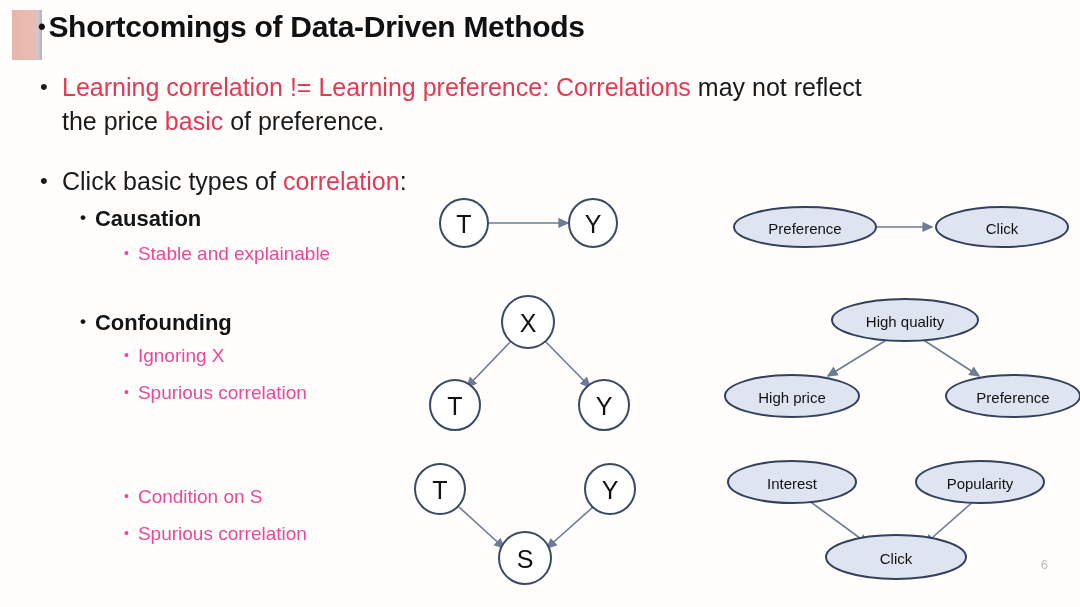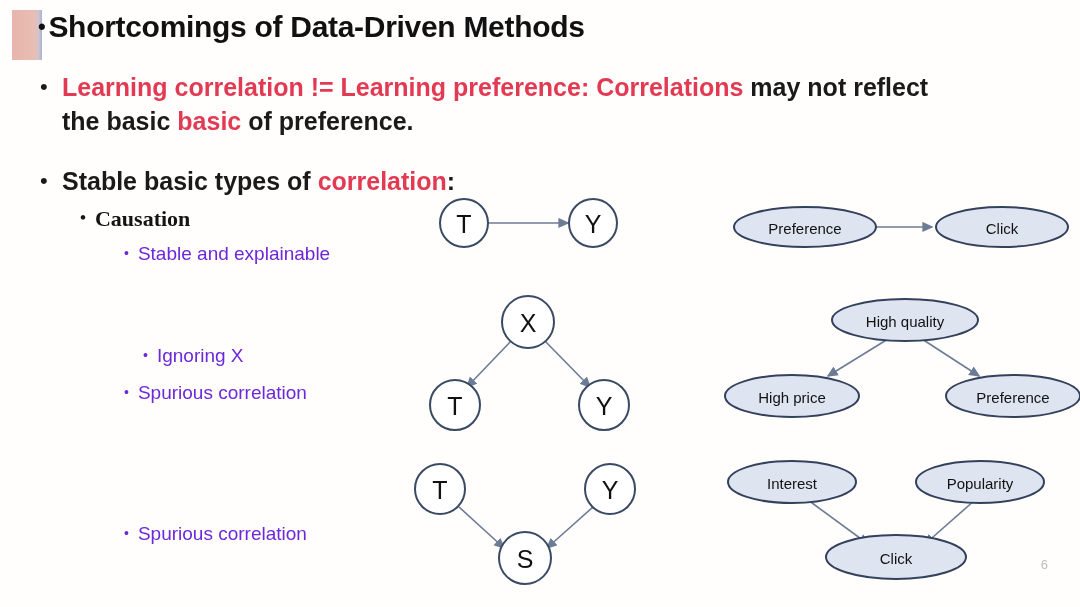--- a/index.html
+++ b/index.html
@@ -55,37 +55,36 @@
   }
   .bullet-l1 .b-dot {
     position: absolute;
     left: 0;
     top: 0;
     font-size: 22px;
   }
   .bullet-l1 .b-text {
     display: block;
     margin-left: 22px;
-    font-weight: bold;
   }
 
   .red { color: #e23a53; }
 
   .bullet-l2 {
     position: absolute;
     font-size: 22px;
     font-weight: bold;
     color: #141414;
   }
   .bullet-l2 .b-dot { font-size: 17px; margin-right: 9px; vertical-align: 3px; font-weight: bold; }
 
   .bullet-l3 {
     position: absolute;
     font-size: 19px;
-    color: #6d28d9;
+    color: #ec4899;
   }
   .bullet-l3 .b-dot { font-size: 14px; margin-right: 9px; vertical-align: 2px; }
 
   
   .diagram { position: absolute; }
   svg { display: block; overflow: visible; }
   .node-circle {
     fill: #ffffff;
     stroke: #3a4a63;
     stroke-width: 2;
@@ -131,42 +130,48 @@
 <div id="slide">
 
   <div class="title-accent"></div>
 
   <div class="slide-title">
     <span class="tbullet">•</span><span>Shortcomings of Data-Driven Methods</span>
   </div>
 
   <div class="bullet-l1" style="left:40px; top:70px; width:980px;">
     <span class="b-dot">•</span>
-    <span class="b-text"><span class="red">Learning correlation != Learning preference: Correlations</span><span> may not reflect</span><br><span>the basic </span><span class="red">basic</span><span> of preference.</span></span>
+    <span class="b-text"><span class="red">Learning correlation != Learning preference: Correlations</span><span> may not reflect</span><br><span>the price </span><span class="red">basic</span><span> of preference.</span></span>
   </div>
 
   <div class="bullet-l1" style="left:40px; top:164px; width:520px;">
     <span class="b-dot">•</span>
-    <span class="b-text"><span>Stable basic types of </span><span class="red">correlation</span><span>:</span></span>
-  </div>
-
-  <div class="bullet-l2" style="left:80px; top:206px;font-family:Liberation Serif, serif;">
+    <span class="b-text"><span>Click basic types of </span><span class="red">correlation</span><span>:</span></span>
+  </div>
+
+  <div class="bullet-l2" style="left:80px; top:206px;">
     <span class="b-dot">•</span><span>Causation</span>
   </div>
   <div class="bullet-l3" style="left:124px; top:243px;">
     <span class="b-dot">•</span><span>Stable and explainable</span>
   </div>
 
-  <div class="bullet-l3" style="left:124px; top:345px;margin-left:19px;">
+  <div class="bullet-l2" style="left:80px; top:310px;">
+    <span class="b-dot">•</span><span>Confounding</span>
+  </div>
+  <div class="bullet-l3" style="left:124px; top:345px;">
     <span class="b-dot">•</span><span>Ignoring X</span>
   </div>
   <div class="bullet-l3 red" style="left:124px; top:382px;">
     <span class="b-dot">•</span><span>Spurious correlation</span>
   </div>
 
+  <div class="bullet-l3" style="left:124px; top:486px;">
+    <span class="b-dot">•</span><span>Condition on S</span>
+  </div>
   <div class="bullet-l3 red" style="left:124px; top:523px;">
     <span class="b-dot">•</span><span>Spurious correlation</span>
   </div>
 
   <div class="diagram" style="left:425px; top:190px;">
     <svg width="230" height="72" viewBox="0 0 230 72">
       <defs>
         <marker id="ah" markerWidth="7" markerHeight="7" refX="6" refY="3.2" orient="auto">
           <path d="M0,0 L7,3.2 L0,6.4 z" class="edge-head"></path>
         </marker>

